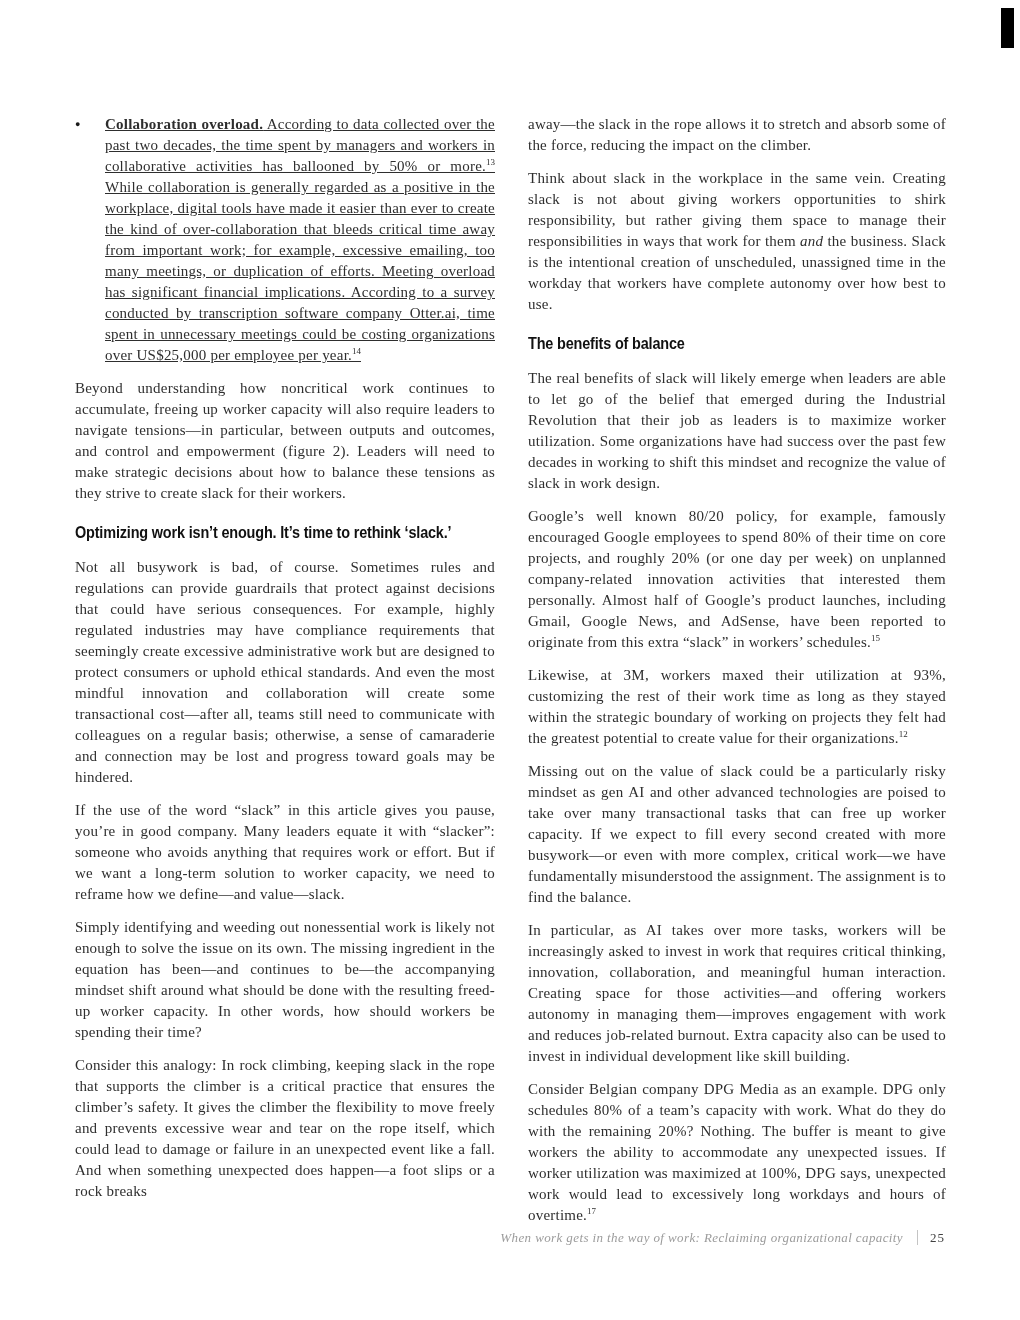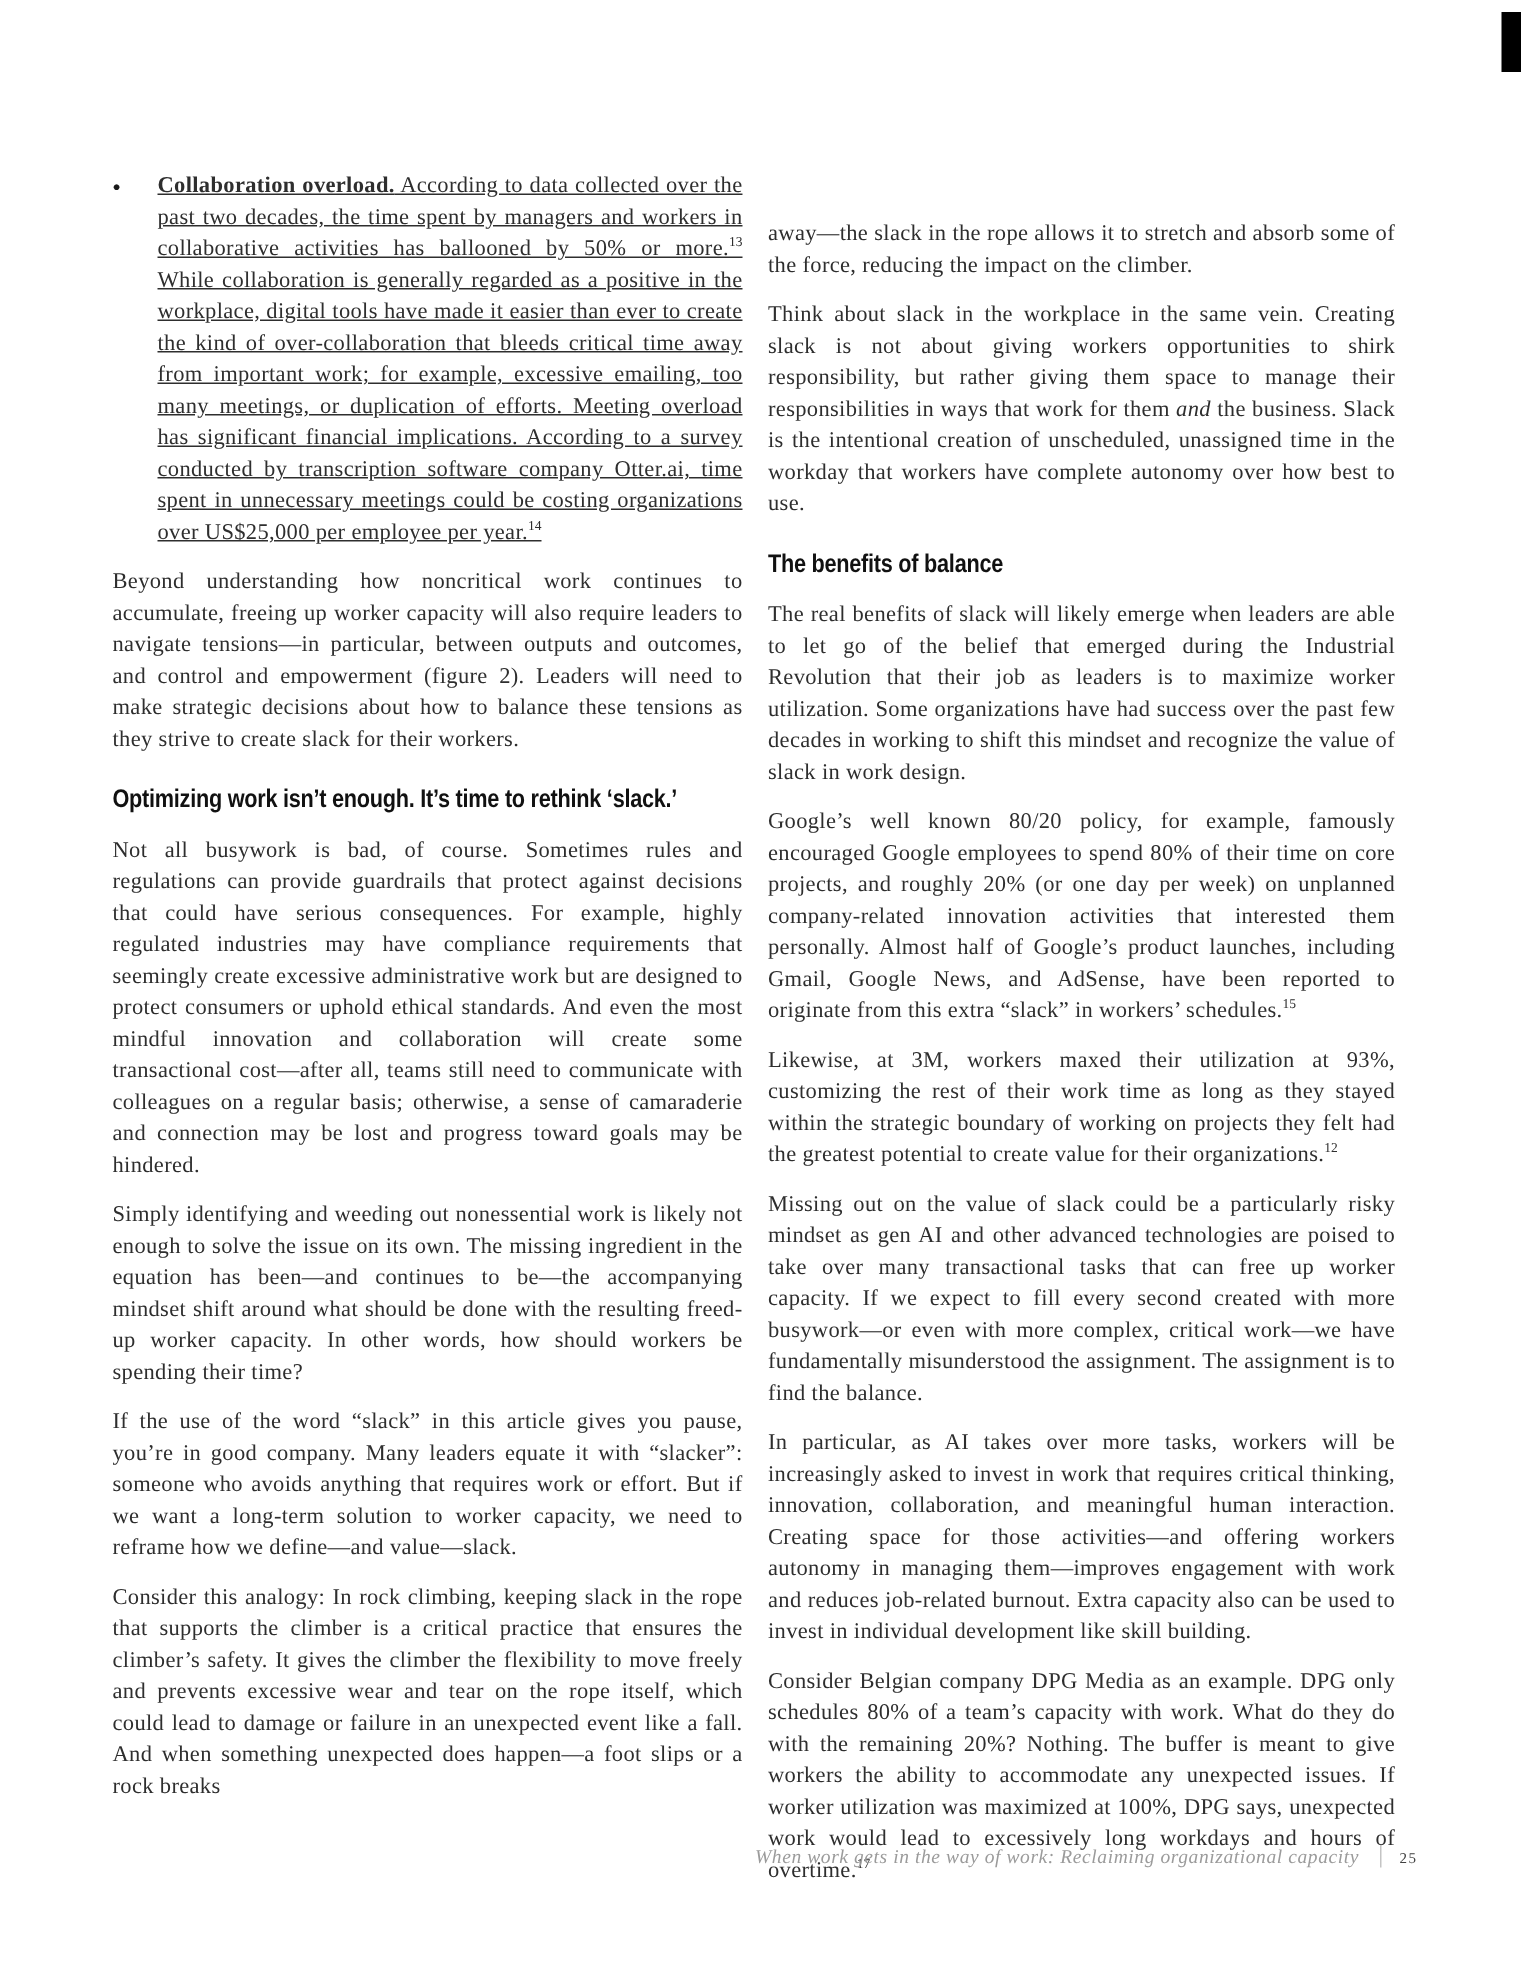--- a/index.html
+++ b/index.html
@@ -9,21 +9,21 @@
   }
   .corner-mark {
     position:absolute; left:1001px; top:8px; width:13px; height:40px; background:#000000;
   }
   .col {
     position:absolute; top:114px; width:420px;
     font-size:15px; line-height:21px; text-align:justify;
     letter-spacing:0.015em;
   }
   .col-left  { left:75px; }
-  .col-right { left:512px; width:418px;margin-top:32px; }
+  .col-right { left:528px; width:418px; }
   .para { margin:0 0 12px 0; }
   .bullet-item { display:flex; margin:0 0 12px 0; }
   .bullet-marker { flex:0 0 30px; width:30px; font-size:9px; line-height:21px; color:#1a1a1a; }
   .bullet-text { margin:0; flex:1;text-decoration:underline; }
   sup { font-size:9px; line-height:0; vertical-align:super; letter-spacing:0; }
   .heading {
     font-family:"Liberation Sans", sans-serif; font-weight:800;
     font-size:17px; color:#111111; letter-spacing:-0.2px;
     margin:18px 0 14px 0; white-space:nowrap;
     transform:scaleX(0.85); transform-origin:left center;
@@ -31,39 +31,39 @@
   }
   .footer {
     position:absolute; top:1230px; right:75px;
     font-size:13px; font-style:italic; color:#9b9b9b; letter-spacing:0.03em;
     white-space:nowrap;
   }
   .footer-divider {
     display:inline-block; width:1px; height:15px; background:#c4c4c4;
     margin:0 12px -3px 14px;
   }
-  .footer-page { font-style:normal; color:#404040; font-size:10px; letter-spacing:1px; }
+  .footer-page { font-style:normal; color:#404040; font-size:13px; letter-spacing:1px; }
 </style>
 </head>
 <body>
 
 <div class="page">
 
   <div class="corner-mark"></div>
 
   <div class="col col-left">
     <div class="bullet-item">
       <span class="bullet-marker">●</span>
       <p class="bullet-text"><span style="font-weight: 700;">Collaboration overload.</span><span> According to data collected over the past two decades, the time spent by managers and workers in collaborative activities has ballooned by 50% or more.</span><sup>13</sup><span> While collaboration is generally regarded as a positive in the workplace, digital tools have made it easier than ever to create the kind of over-collaboration that bleeds critical time away from important work; for example, excessive emailing, too many meetings, or duplication of efforts. Meeting overload has significant financial implications. According to a survey conducted by transcription software company Otter.ai, time spent in unnecessary meetings could be costing organizations over US$25,000 per employee per year.</span><sup>14</sup></p>
     </div>
     <p class="para">Beyond understanding how noncritical work continues to accumulate, freeing up worker capacity will also require leaders to navigate tensions—in particular, between outputs and outcomes, and control and empowerment (figure 2). Leaders will need to make strategic decisions about how to balance these tensions as they strive to create slack for their workers.</p>
     <h2 class="heading">Optimizing work isn’t enough. It’s time to rethink ‘slack.’</h2>
     <p class="para">Not all busywork is bad, of course. Sometimes rules and regulations can provide guardrails that protect against decisions that could have serious consequences. For example, highly regulated industries may have compliance requirements that seemingly create excessive administrative work but are designed to protect consumers or uphold ethical standards. And even the most mindful innovation and collaboration will create some transactional cost—after all, teams still need to communicate with colleagues on a regular basis; otherwise, a sense of camaraderie and connection may be lost and progress toward goals may be hindered.</p>
+    <p class="para">If the use of the word “slack” in this article gives you pause, you’re in good company. Many leaders equate it with “slacker”: someone who avoids anything that requires work or effort. But if we want a long-term solution to worker capacity, we need to reframe how we define—and value—slack.</p>
     <p class="para">Simply identifying and weeding out nonessential work is likely not enough to solve the issue on its own. The missing ingredient in the equation has been—and continues to be—the accompanying mindset shift around what should be done with the resulting freed-up worker capacity. In other words, how should workers be spending their time?</p>
-    <p class="para">If the use of the word “slack” in this article gives you pause, you’re in good company. Many leaders equate it with “slacker”: someone who avoids anything that requires work or effort. But if we want a long-term solution to worker capacity, we need to reframe how we define—and value—slack.</p>
     <p class="para">Consider this analogy: In rock climbing, keeping slack in the rope that supports the climber is a critical practice that ensures the climber’s safety. It gives the climber the flexibility to move freely and prevents excessive wear and tear on the rope itself, which could lead to damage or failure in an unexpected event like a fall. And when something unexpected does happen—a foot slips or a rock breaks</p>
   </div>
 
   <div class="col col-right">
     <p class="para">away—the slack in the rope allows it to stretch and absorb some of the force, reducing the impact on the climber.</p>
     <p class="para"><span>Think about slack in the workplace in the same vein. Creating slack is not about giving workers opportunities to shirk responsibility, but rather giving them space to manage their responsibilities in ways that work for them </span><span style="font-style: italic;">and</span><span> the business. Slack is the intentional creation of unscheduled, unassigned time in the workday that workers have complete autonomy over how best to use.</span></p>
     <h2 class="heading">The benefits of balance</h2>
     <p class="para">The real benefits of slack will likely emerge when leaders are able to let go of the belief that emerged during the Industrial Revolution that their job as leaders is to maximize worker utilization. Some organizations have had success over the past few decades in working to shift this mindset and recognize the value of slack in work design.</p>
     <p class="para"><span>Google’s well known 80/20 policy, for example, famously encouraged Google employees to spend 80% of their time on core projects, and roughly 20% (or one day per week) on unplanned company-related innovation activities that interested them personally. Almost half of Google’s product launches, including Gmail, Google News, and AdSense, have been reported to originate from this extra “slack” in workers’ schedules.</span><sup>15</sup></p>
     <p class="para"><span>Likewise, at 3M, workers maxed their utilization at 93%, customizing the rest of their work time as long as they stayed within the strategic boundary of working on projects they felt had the greatest potential to create value for their organizations.</span><sup>12</sup></p>

